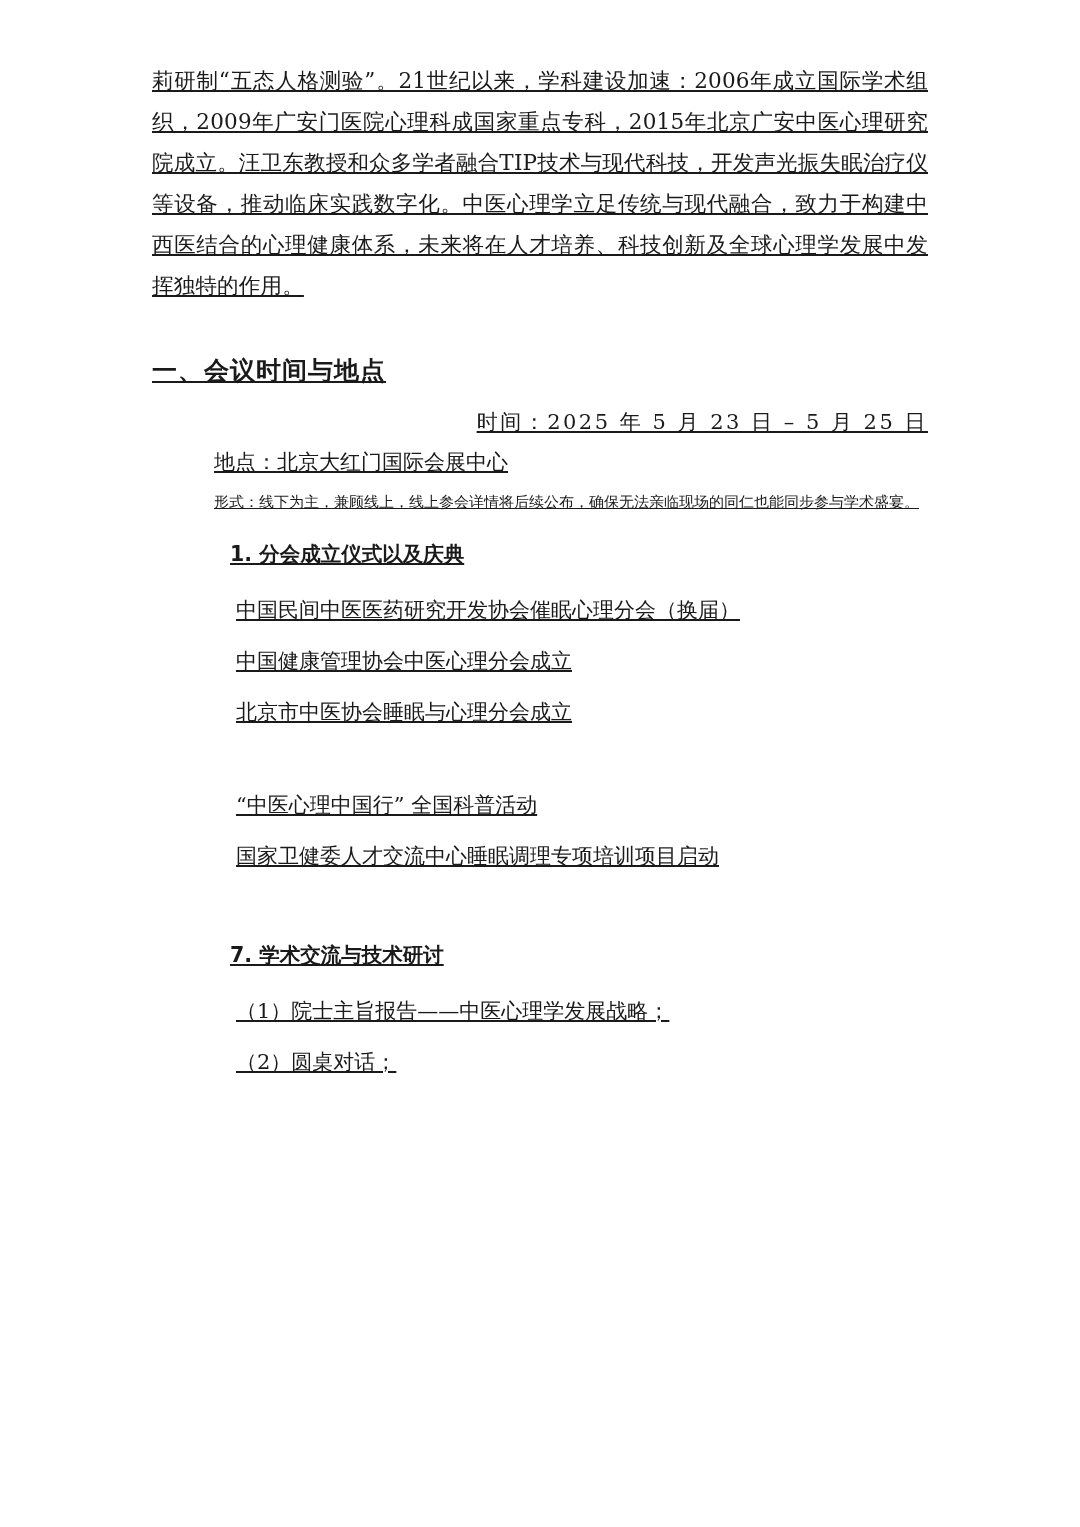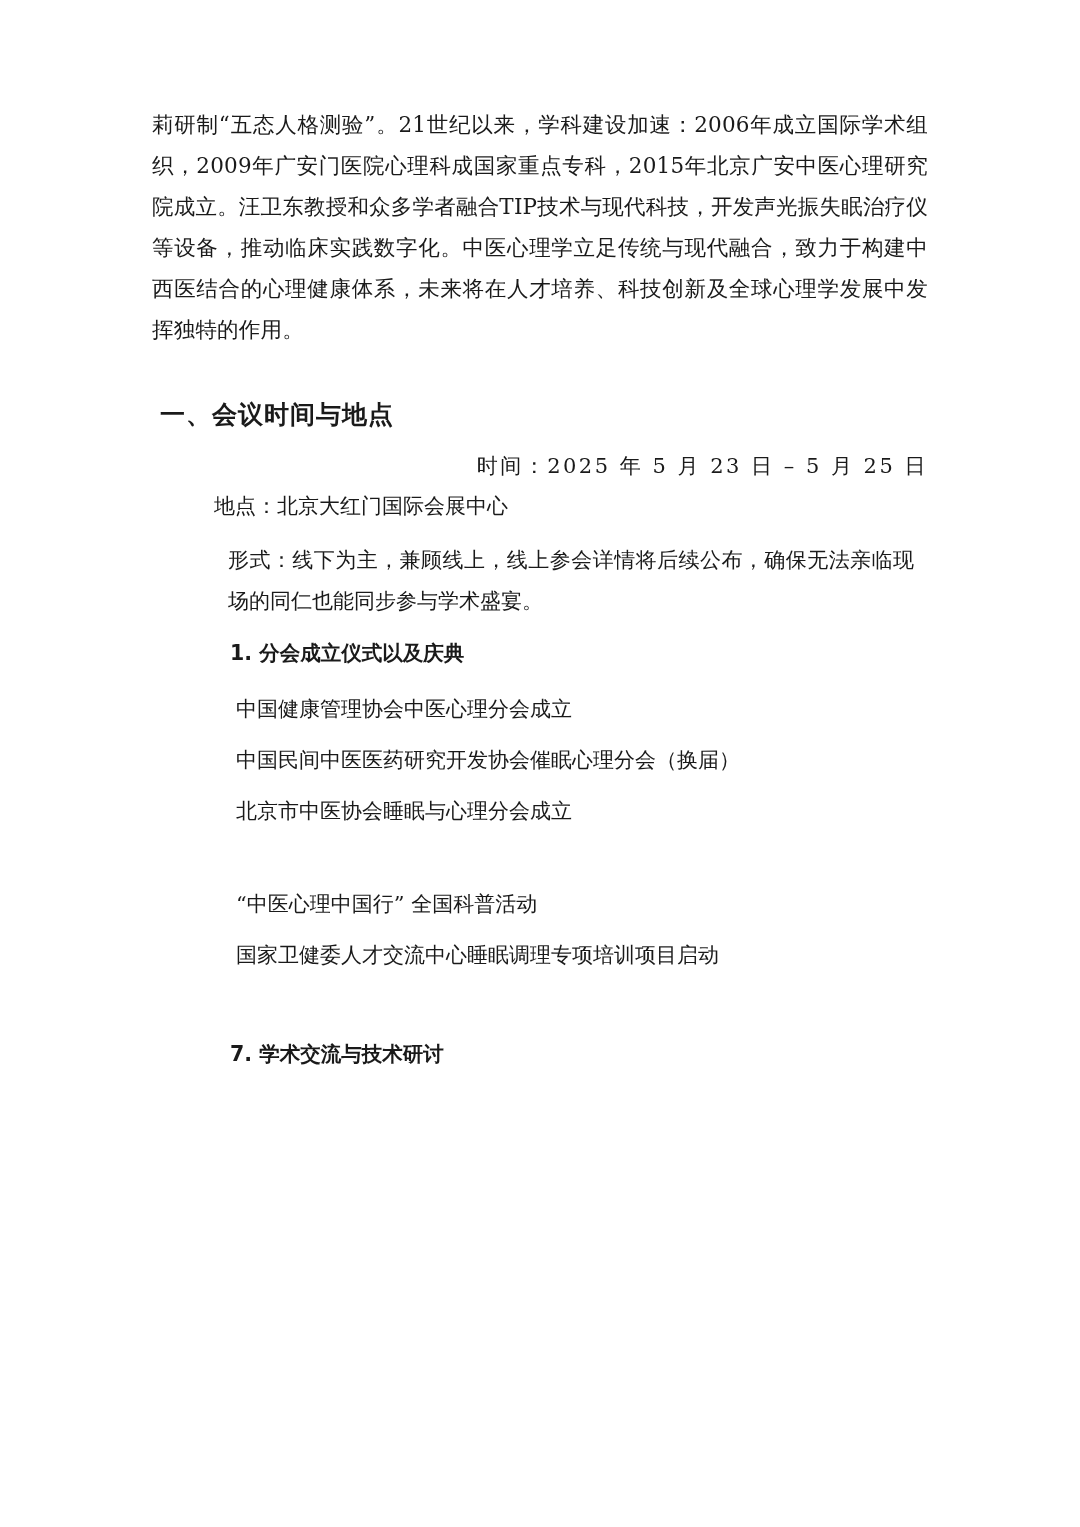--- a/index.html
+++ b/index.html
@@ -12,36 +12,37 @@
     height: 1527px;
     font-family: "DejaVu Serif", "Liberation Serif", serif;
     color: #1a1a1a;
     overflow: hidden;
   }
   .page {
     position: relative;
     width: 1080px;
     height: 1520px;
     box-sizing: border-box;
-    padding: 104px 152px 0 152px;
+    padding: 60px 152px 0 152px;
+    text-decoration: underline;
   }
   .para {
     font-size: 21.5px;
     line-height: 41px;
     text-align: justify;
     text-justify: inter-ideograph;
     margin: 0;
     letter-spacing: 0.2px;
   }
   .h1 {
     font-family: "DejaVu Sans", "Liberation Sans", sans-serif;
     font-weight: bold;
     font-size: 25px;
     line-height: 34px;
-    margin: 8px;
+    margin: 0;
     letter-spacing: 1px;
   }
   .h1-wrap {
     margin-top: 48px;
     margin-bottom: 14px;
   }
   .h1-wrap.second {
     margin-top: 58px;
     margin-bottom: 16px;
   }
@@ -55,23 +56,23 @@
   }
   .mono-ish {
     font-family: "DejaVu Serif", "Liberation Serif", serif;
     letter-spacing: 0.5px;
     text-align: right;
   }
   .spaced {
     letter-spacing: 2.5px;
   }
   .wrapline {
-    font-size: 21px;
+    font-size: 15px;
     line-height: 41px;
-    margin: 14px;
+    margin: 0;
     text-align: justify;
     text-justify: inter-ideograph;
   }
   .sub-h {
     font-family: "DejaVu Sans", "Liberation Sans", sans-serif;
     font-weight: bold;
     font-size: 20.5px;
     line-height: 30px;
     margin: 16px;
     padding-left: 62px;
@@ -100,34 +101,38 @@
   <div class="indent-block">
     <p class="line mono-ish spaced">时间：2025 年 5 月 23 日 – 5 月 25 日</p>
     <p class="line">地点：北京大红门国际会展中心</p>
     <p class="wrapline">形式：线下为主，兼顾线上，线上参会详情将后续公布，确保无法亲临现场的同仁也能同步参与学术盛宴。</p>
   </div>
 
 
   <div>
     <p class="sub-h">1. 分会成立仪式以及庆典</p>
     <div class="sub-items">
+      <p class="sub-item">中国民间中医医药研究开发协会催眠心理分会（换届）</p>
       <p class="sub-item">中国健康管理协会中医心理分会成立</p>
-      <p class="sub-item">中国民间中医医药研究开发协会催眠心理分会（换届）</p>
       <p class="sub-item">北京市中医协会睡眠与心理分会成立</p>
     </div>
   </div>
 
   <div class="gap-lg"></div>
 
   <div>
     <div class="sub-items">
       <p class="sub-item">“中医心理中国行” 全国科普活动</p>
       <p class="sub-item">国家卫健委人才交流中心睡眠调理专项培训项目启动</p>
     </div>
   </div>
 
   <div class="gap-lg"></div>
 
   <div>
     <p class="sub-h">7. 学术交流与技术研讨</p>
+    <div class="sub-items">
+      <p class="sub-item">（1）院士主旨报告——中医心理学发展战略；</p>
+      <p class="sub-item">（2）圆桌对话；</p>
+    </div>
   </div>
 
 </div>
 
 </body></html>

